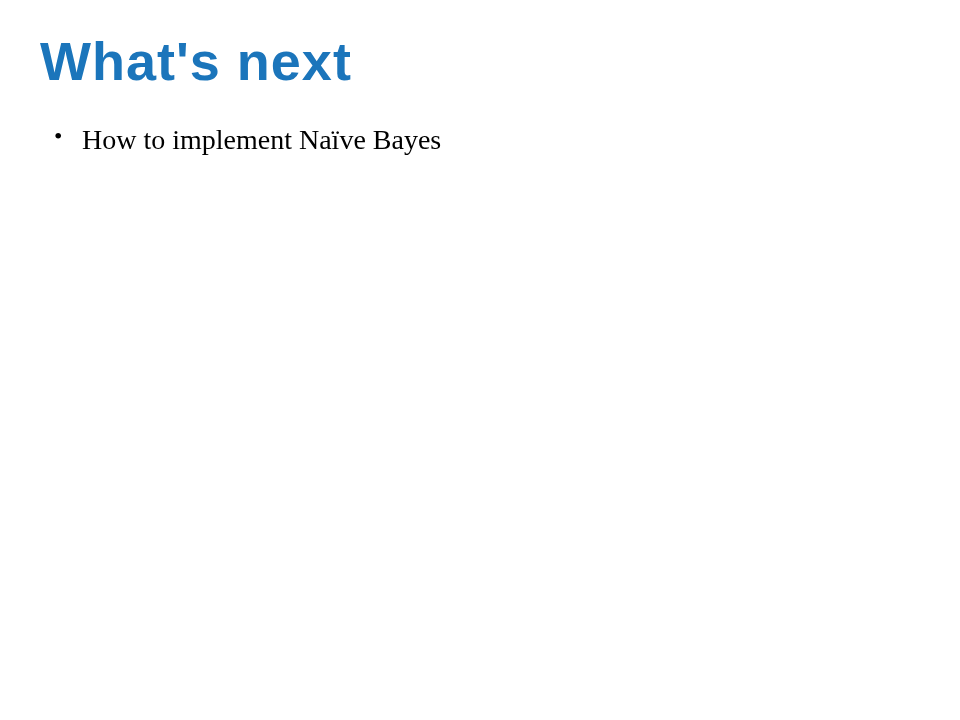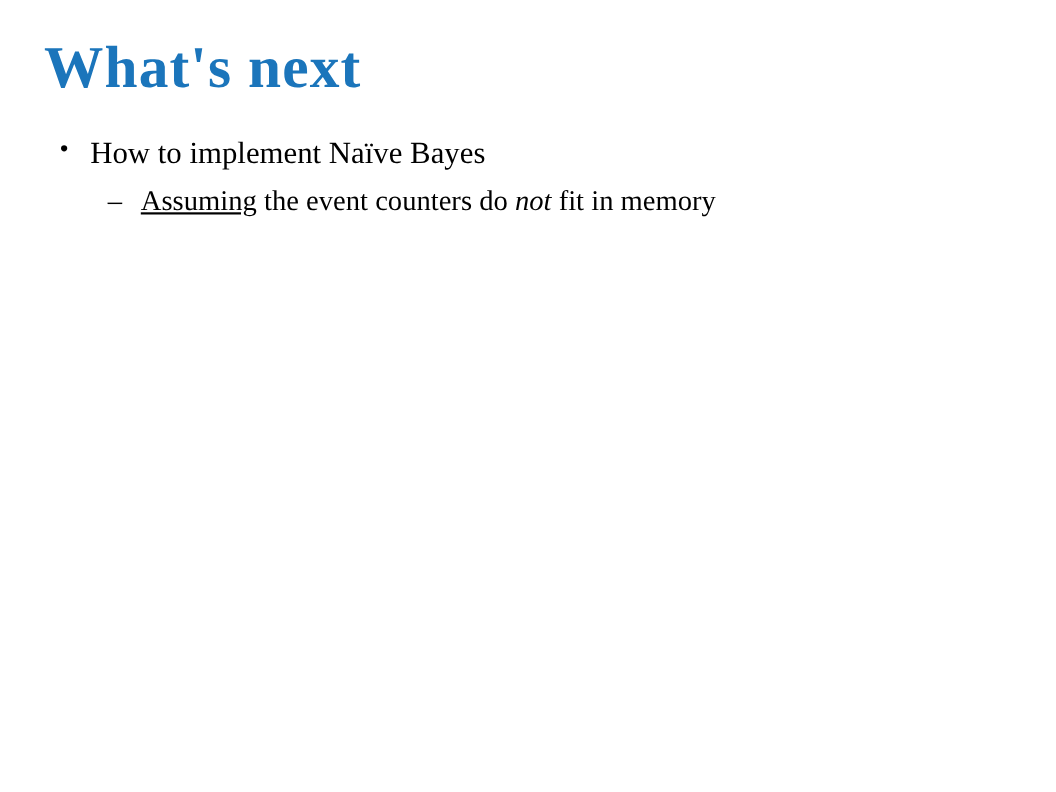--- a/index.html
+++ b/index.html
@@ -12,21 +12,21 @@
       height: 720px;
       background: #ffffff;
       font-family: Georgia, 'Times New Roman', serif;
       position: relative;
       overflow: hidden;
     }
     .slide {
       padding: 30px 40px;
     }
     .title {
-      font-family: Liberation Serif, serif;
+      font-family: Liberation Sans, sans-serif;
       font-size: 54px;
       font-weight: bold;
       color: #1b75bb;
       letter-spacing: 1px;
       margin-bottom: 28px;
     }
     .bullet-list {
       list-style: none;
       padding-left: 0;
     }
@@ -72,17 +72,14 @@
 </head>
 <body>
 
 <div class="slide">
   <h1 class="title">What's next</h1>
 
   <ul class="bullet-list">
     <li class="bullet-item-l1">
       <span>How to implement Naïve Bayes</span>
     </li>
-    <li class="bullet-item-l2">
-      <span class="underline">Assuming</span><span> the event counters do </span><span class="italic">not</span><span> fit in memory</span>
-    </li>
   </ul>
 </div>
 
 </body></html>

